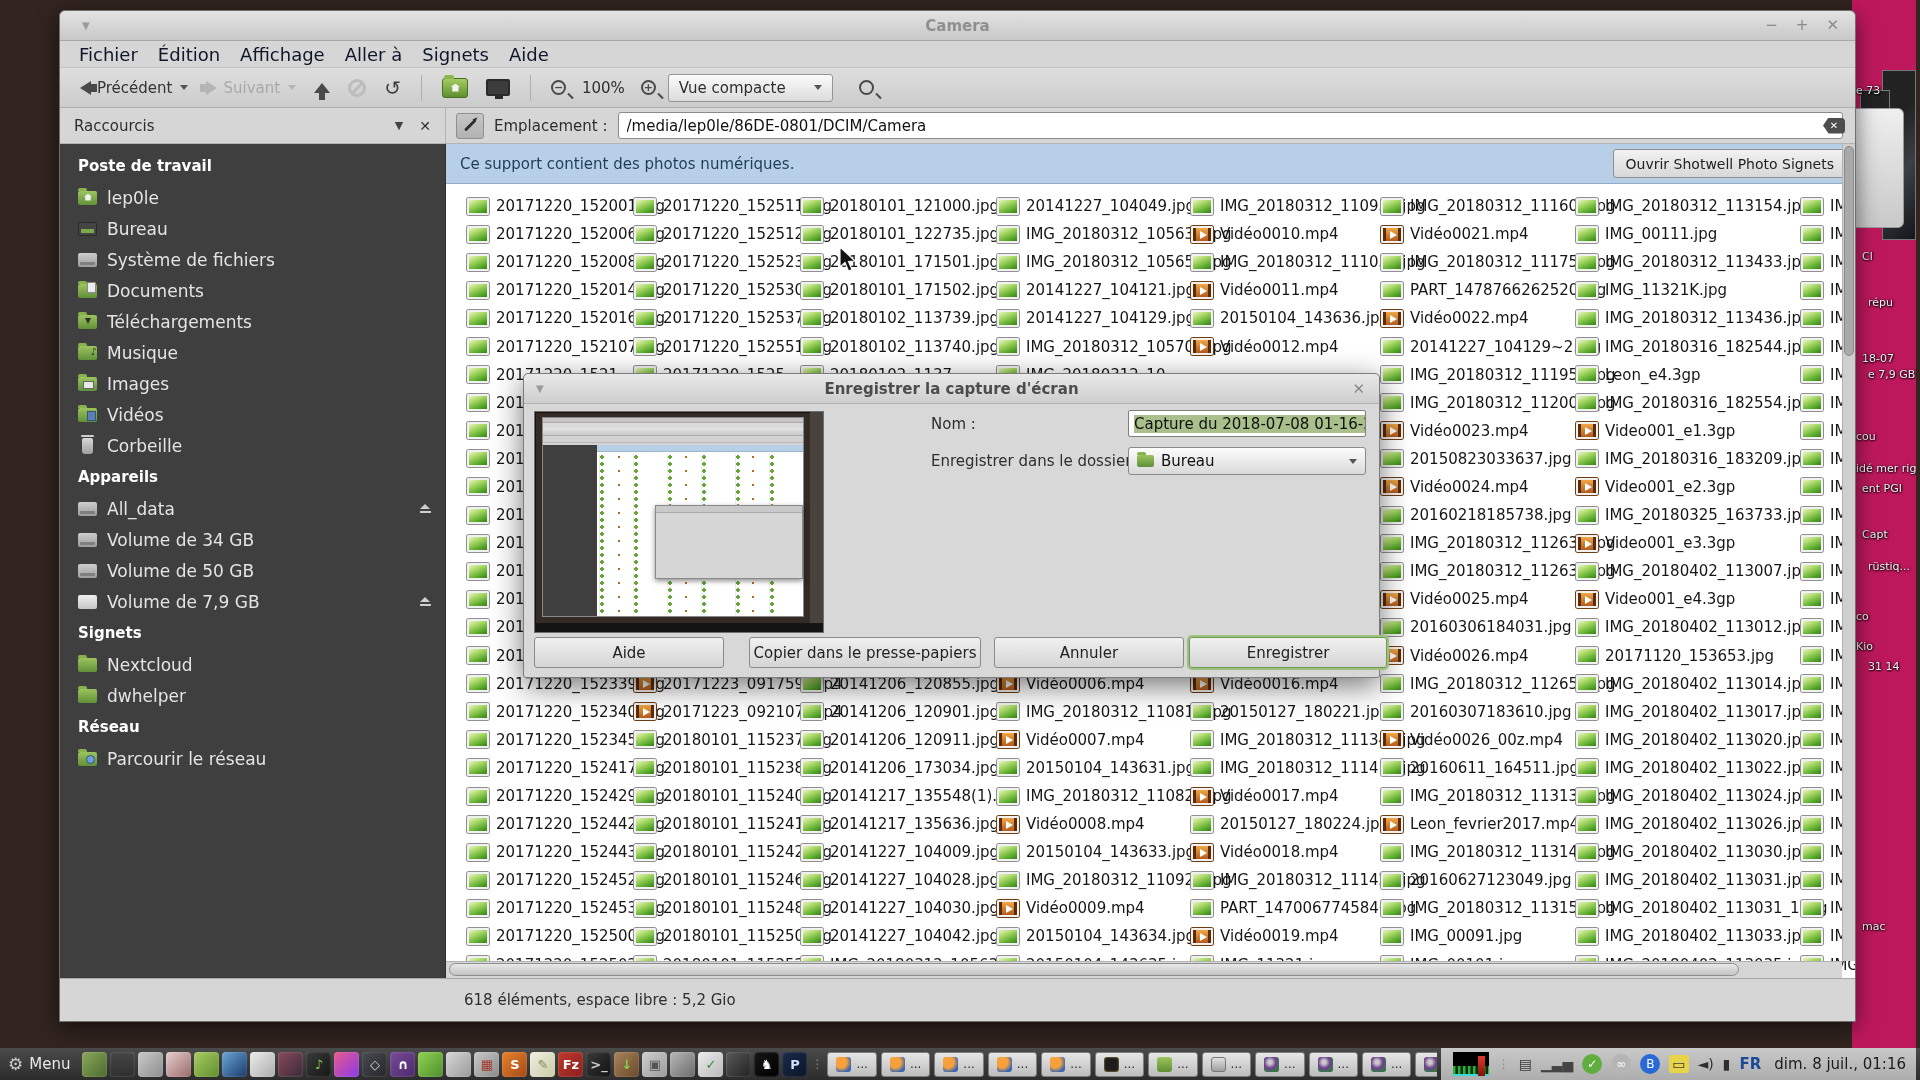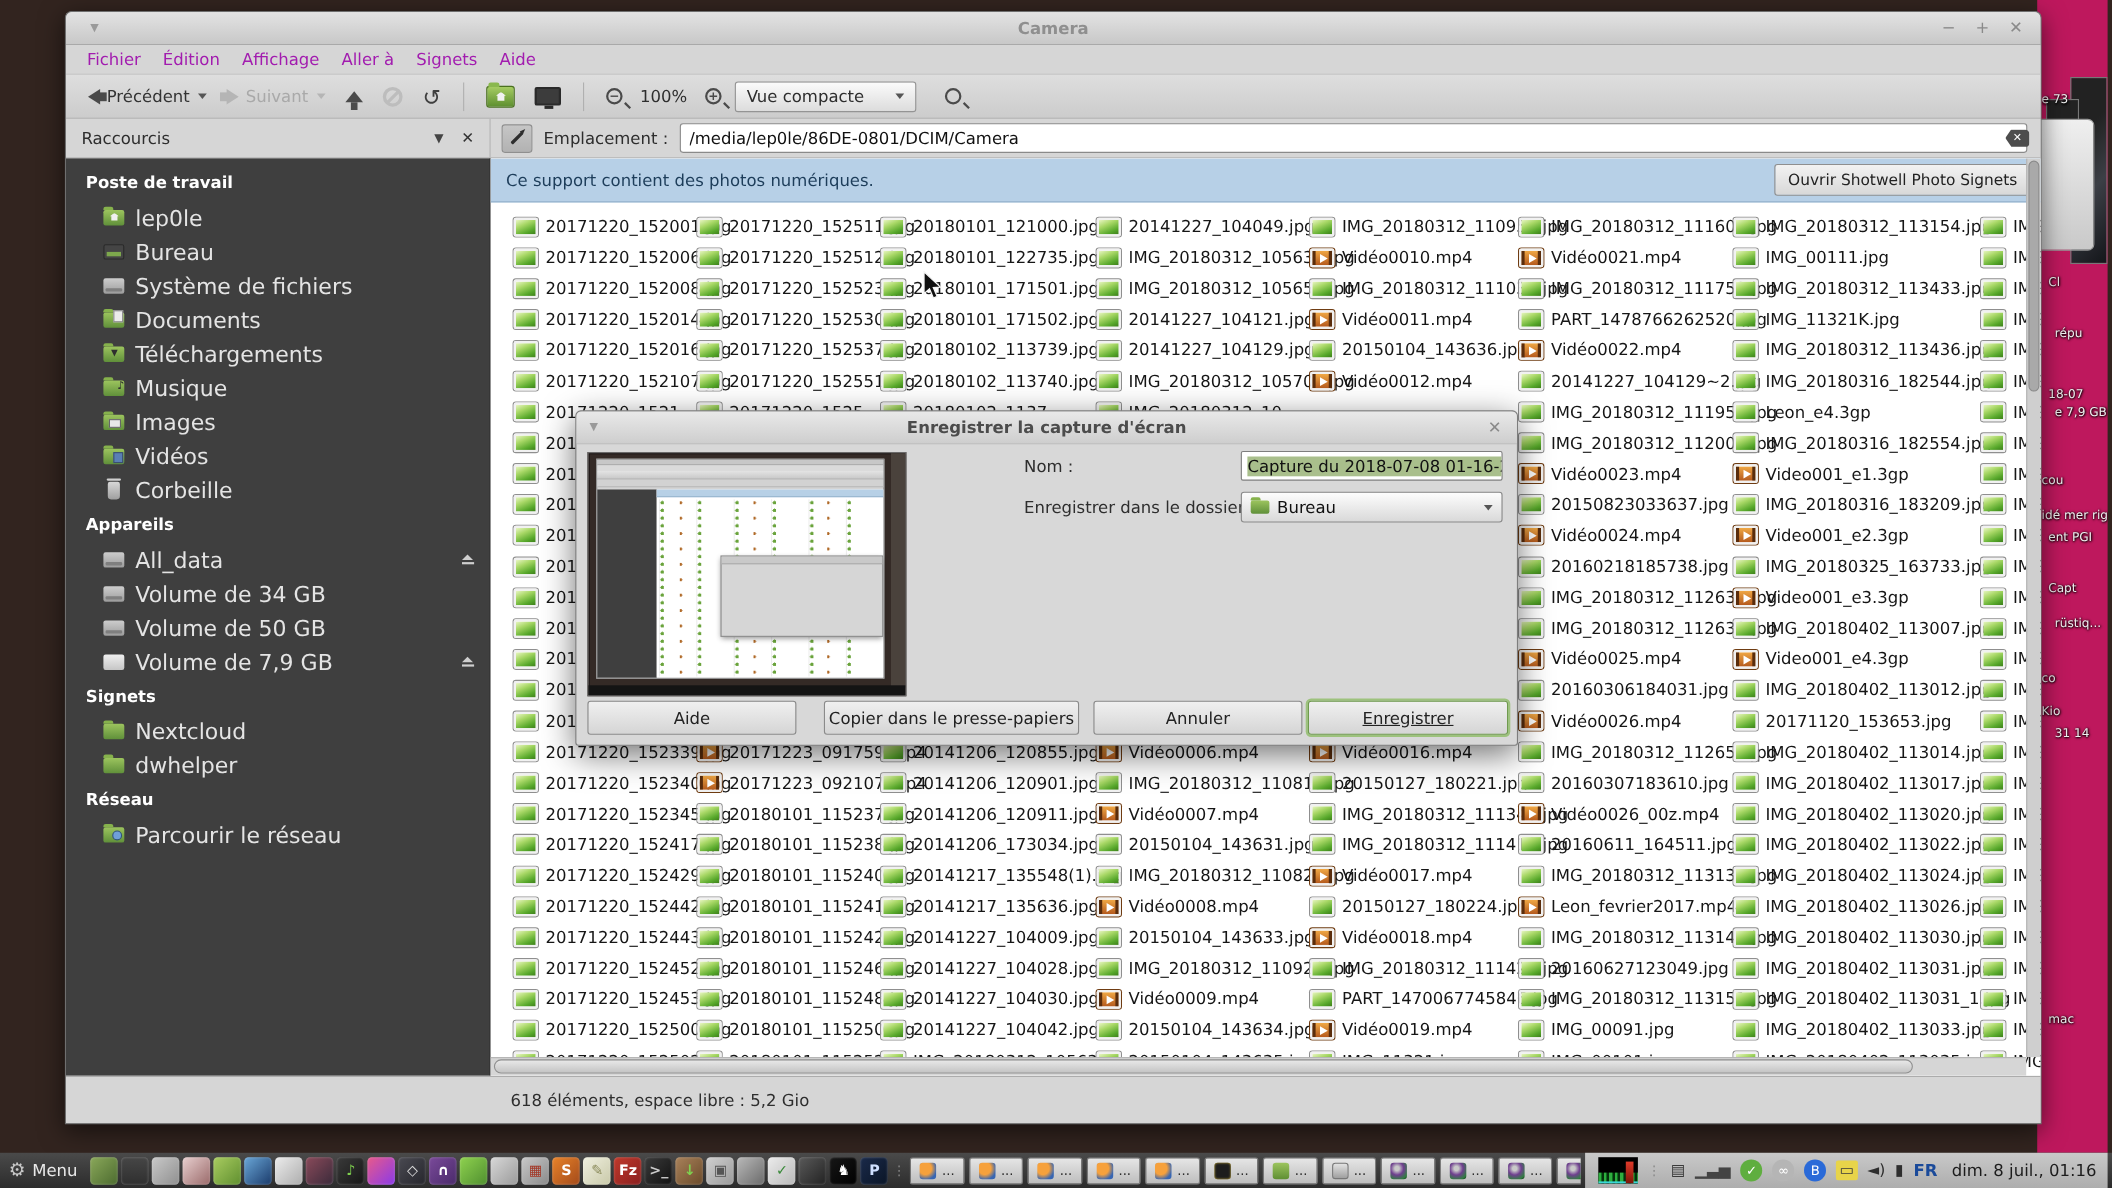--- a/index.html
+++ b/index.html
@@ -19,21 +19,21 @@
        background:#d6d6d6;border:1px solid #6f6f6f;border-radius:6px 6px 0 0;
        box-shadow:0 6px 22px rgba(0,0,0,.55);display:flex;flex-direction:column;}
   #titlebar{height:30px;background:linear-gradient(#e3e3e3,#c8c8c8);border-bottom:1px solid #a9a9a9;
             border-radius:6px 6px 0 0;display:flex;align-items:center;position:relative;}
   #titlebar .wmenu{margin-left:22px;color:#9a9a9a;font-size:10px;}
   #titlebar .title{position:absolute;left:0;right:0;text-align:center;color:#8f8f8f;font-weight:bold;font-size:15px;}
   .tb-btns{margin-left:auto;display:flex;gap:18px;margin-right:16px;z-index:2;}
   .tb-btns span{color:#8a8a8a;font-size:15px;line-height:1;cursor:default;}
 
   #menubar{height:27px;background:#d6d6d6;display:flex;align-items:center;padding-left:9px;border-bottom:1px solid #c2c2c2;}
-  #menubar .mi{padding:3px 10px;font-size:15px;color:#a21caf;}
+  #menubar .mi{padding:3px 10px;font-size:18px;color:#0f172a;}
 
   #toolbar{height:40px;background:linear-gradient(#dedede,#cccccc);border-bottom:1px solid #adadad;
            display:flex;align-items:center;padding-left:14px;gap:6px;}
   .tbtn{display:flex;align-items:center;gap:6px;padding:4px 6px;border-radius:3px;font-size:15px;color:#333;}
   .tbtn.dis{color:#a9a9a9;}
   .tsep{width:1px;height:26px;background:#b0b0b0;margin:0 8px;}
   .caret{width:0;height:0;border-left:4px solid transparent;border-right:4px solid transparent;border-top:5px solid #555;margin-left:2px;}
   .caret.dis{border-top-color:#b5b5b5;}
   .arr-l{width:0;height:0;border-top:7px solid transparent;border-bottom:7px solid transparent;border-right:11px solid #4a4a4a;position:relative;}
   .arr-l::after{content:"";position:absolute;left:10px;top:-4px;width:7px;height:8px;background:#4a4a4a;}
@@ -70,21 +70,21 @@
   #loc-right .lbl{font-size:15px;color:#2e2e2e;white-space:nowrap;}
   #loc-input{flex:1;height:27px;border:1px solid #8a8a8a;border-radius:3px;background:#fff;
              font-size:15px;color:#111;padding:0 30px 0 8px;font-family:inherit;}
   .clear-ic{margin-left:-30px;width:22px;height:16px;background:#4d4d4d;border-radius:3px 4px 4px 3px;position:relative;
             clip-path:polygon(25% 0,100% 0,100% 100%,25% 100%,0 50%);display:flex;align-items:center;justify-content:center;
             color:#fff;font-size:10px;line-height:1;}
 
   #bodyrow{flex:1;display:flex;min-height:0;}
   #sidebar{width:386px;background:#3f3f3f;color:#e4e4e4;padding-top:6px;overflow:hidden;border-right:1px solid #2e2e2e;}
   .sb-header{font-weight:bold;color:#fff;font-size:15px;padding:7px 0 7px 18px;}
-  .sb-item{display:flex;align-items:center;gap:10px;height:31px;padding-left:34px;font-size:20px;position:relative;}
+  .sb-item{display:flex;align-items:center;gap:10px;height:31px;padding-left:18px;font-size:17px;position:relative;}
   .sb-item .ej{position:absolute;right:14px;top:11px;}
   .ej{width:11px;height:9px;position:relative;}
   .ej::before{content:"";position:absolute;left:0;top:0;border-left:5.5px solid transparent;border-right:5.5px solid transparent;border-bottom:5px solid #cfcfcf;}
   .ej::after{content:"";position:absolute;left:0;bottom:0;width:11px;height:2.5px;background:#cfcfcf;}
 
   .si{width:19px;height:14px;border-radius:2px;position:relative;flex:none;}
   .si.f{background:linear-gradient(#9cc45e,#60903a);}
   .si.f::before{content:"";position:absolute;top:-3px;left:0;width:9px;height:3px;border-radius:2px 2px 0 0;background:#86b24c;}
   .si.home::after{content:"";position:absolute;left:6px;top:3px;width:8px;height:7px;background:#f0f0f0;clip-path:polygon(50% 0,100% 45%,85% 45%,85% 100%,15% 100%,15% 45%,0 45%);}
   .si.docs::after{content:"";position:absolute;right:1px;top:-2px;width:7px;height:9px;background:#ececec;border:1px solid #888;}
@@ -1347,21 +1347,21 @@
   <div id="dlg-folder">
     <span class="si f" style="width:17px;height:12px;"></span>
     <span>Bureau</span>
     <span class="caret"></span>
   </div>
 
   <div id="dlg-buttons">
       <div class="dlg-btn" style="position: absolute; left: 0px; width: 190px; bottom: 0px;">Aide</div>
       <div class="dlg-btn" style="position: absolute; left: 215px; width: 232px; bottom: 0px;">Copier dans le presse-papiers</div>
       <div class="dlg-btn" style="position: absolute; left: 460px; width: 190px; bottom: 0px;">Annuler</div>
-      <div class="dlg-btn default" style="position: absolute; left: 655px; width: 182px; bottom: 0px; text-decoration: underline;">Enregistrer</div>
+      <div class="dlg-btn default" style="position: absolute; left: 655px; width: 198px; bottom: 0px;">Enregistrer</div>
     </div>
 </div>
 
 <div id="taskbar">
   <div id="tb-menu">
     <span class="gear">⚙</span>
     <span>Menu</span>
   </div>
   <div id="tb-launchers" style="display:flex;gap:3px;align-items:center;">
       <div class="lnch" style="background: linear-gradient(135deg, rgb(138, 168, 90), rgb(76, 107, 47));"></div>

